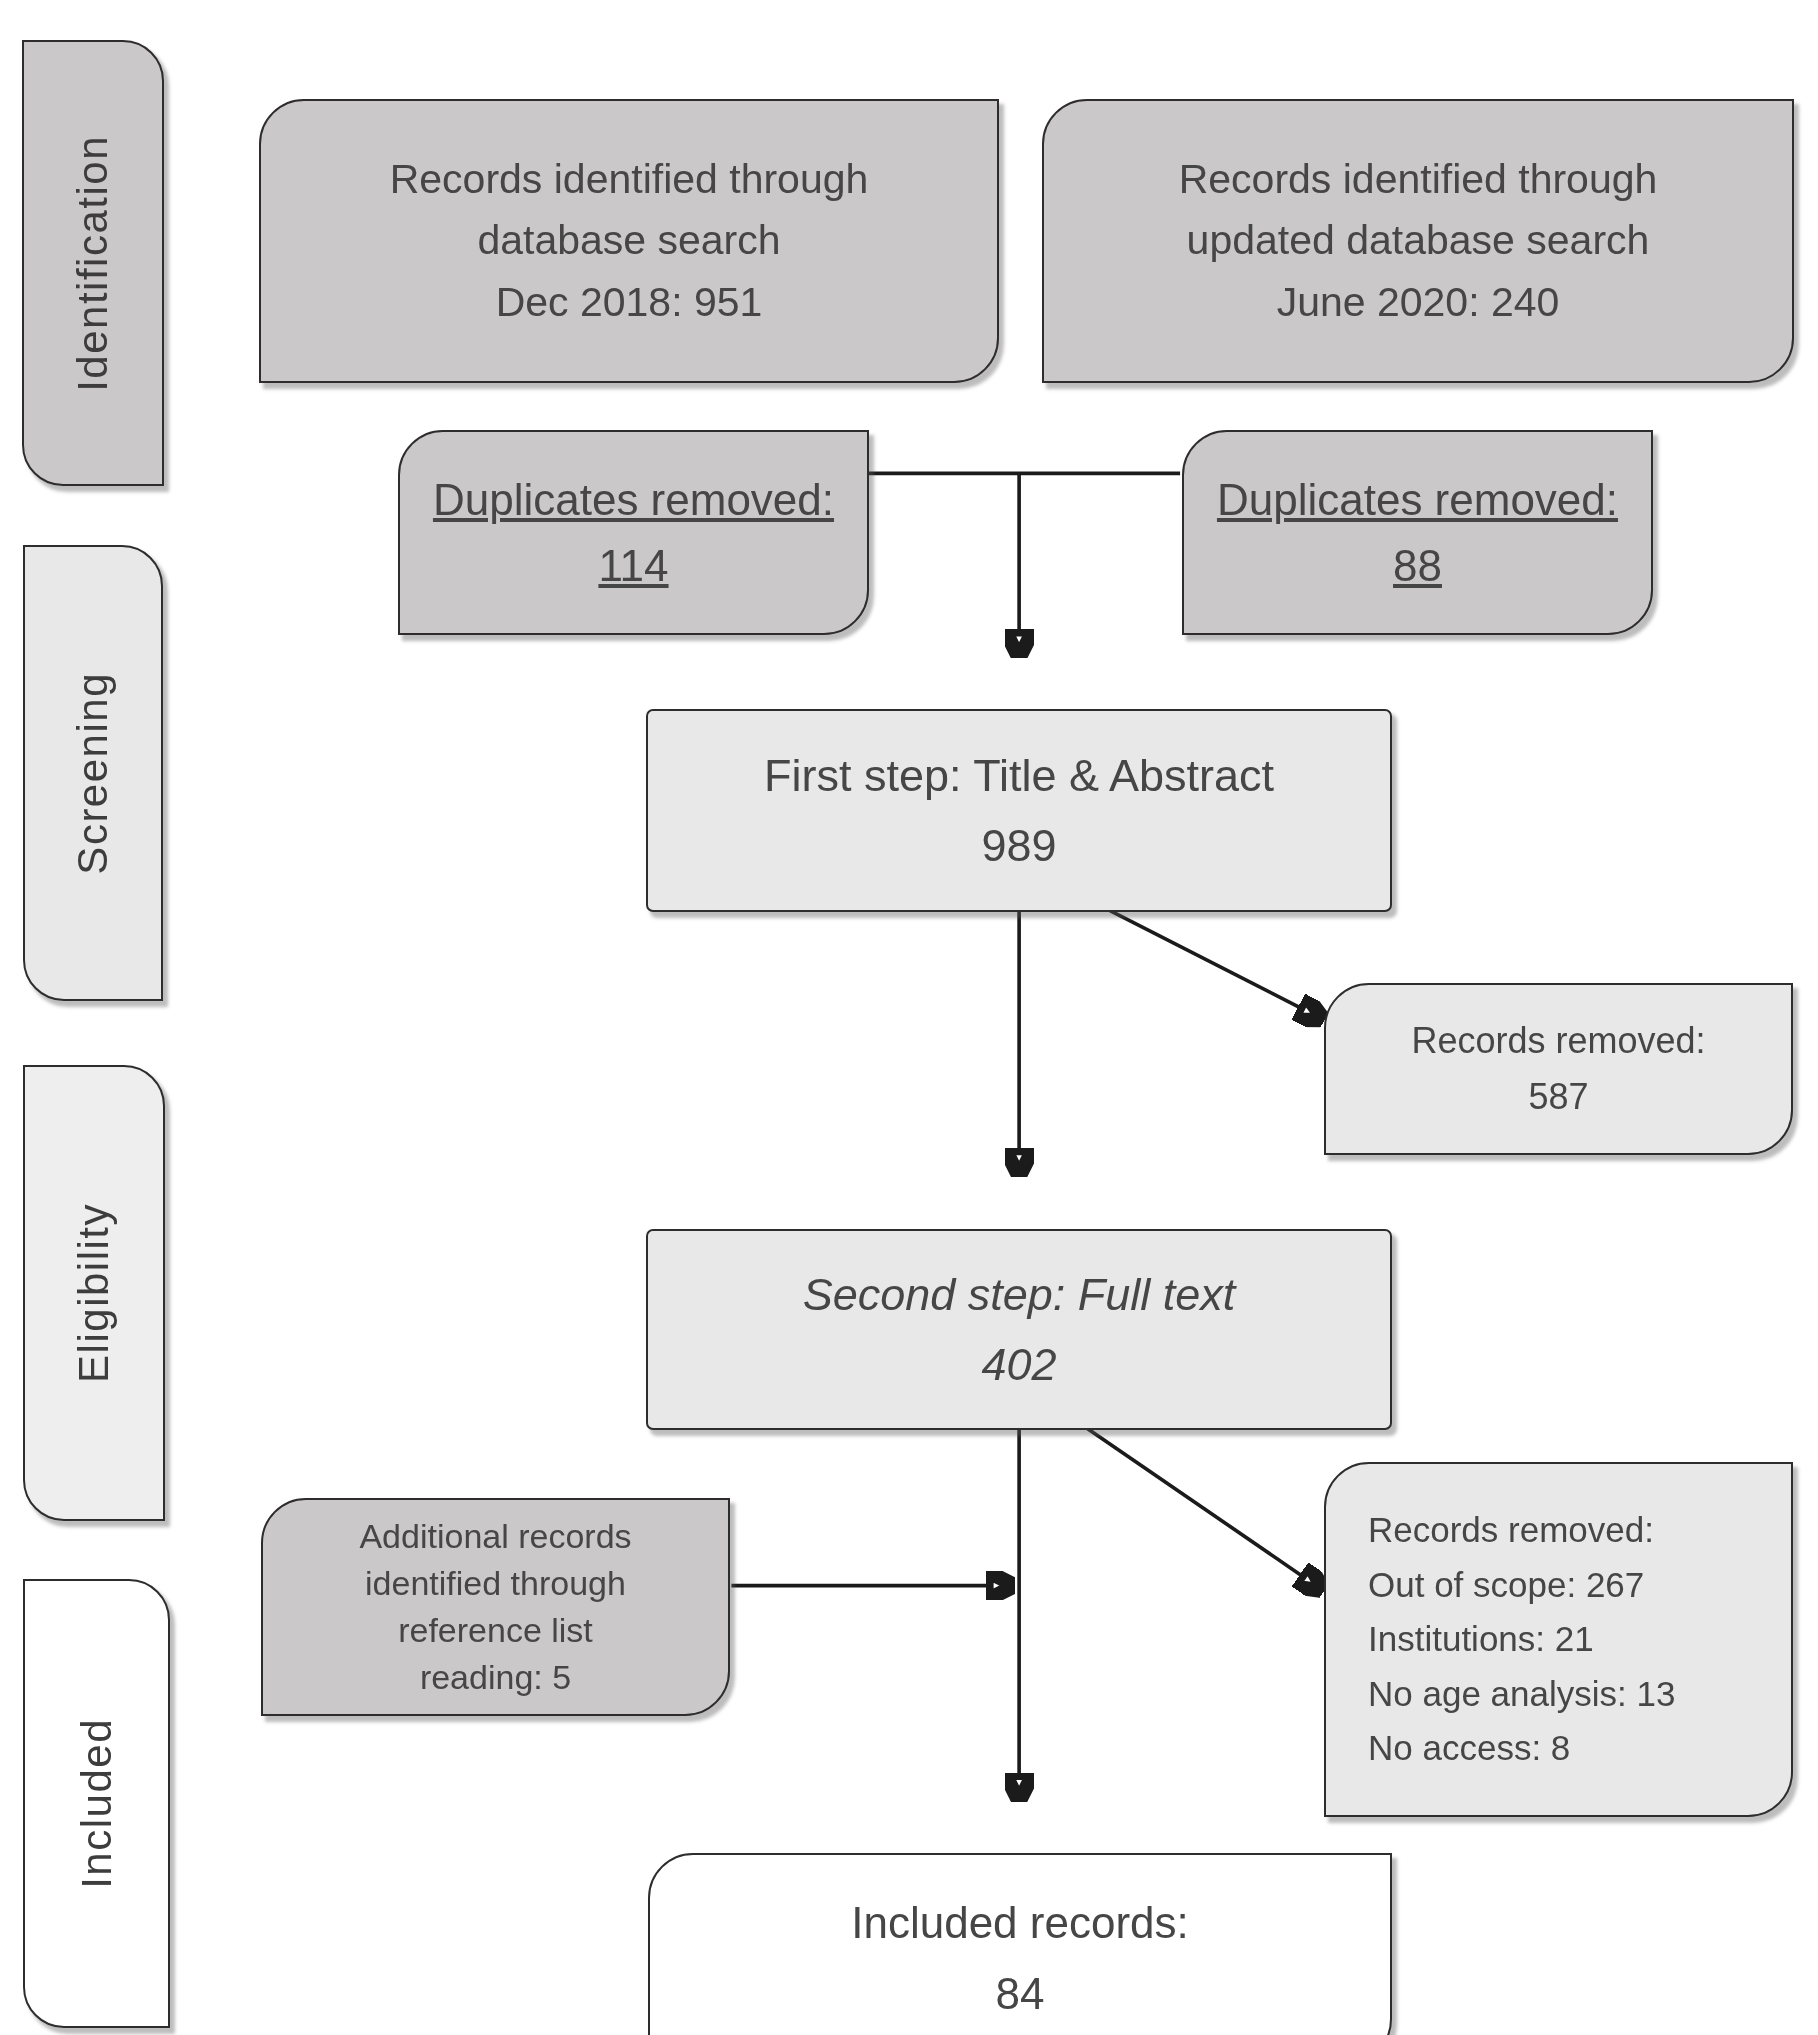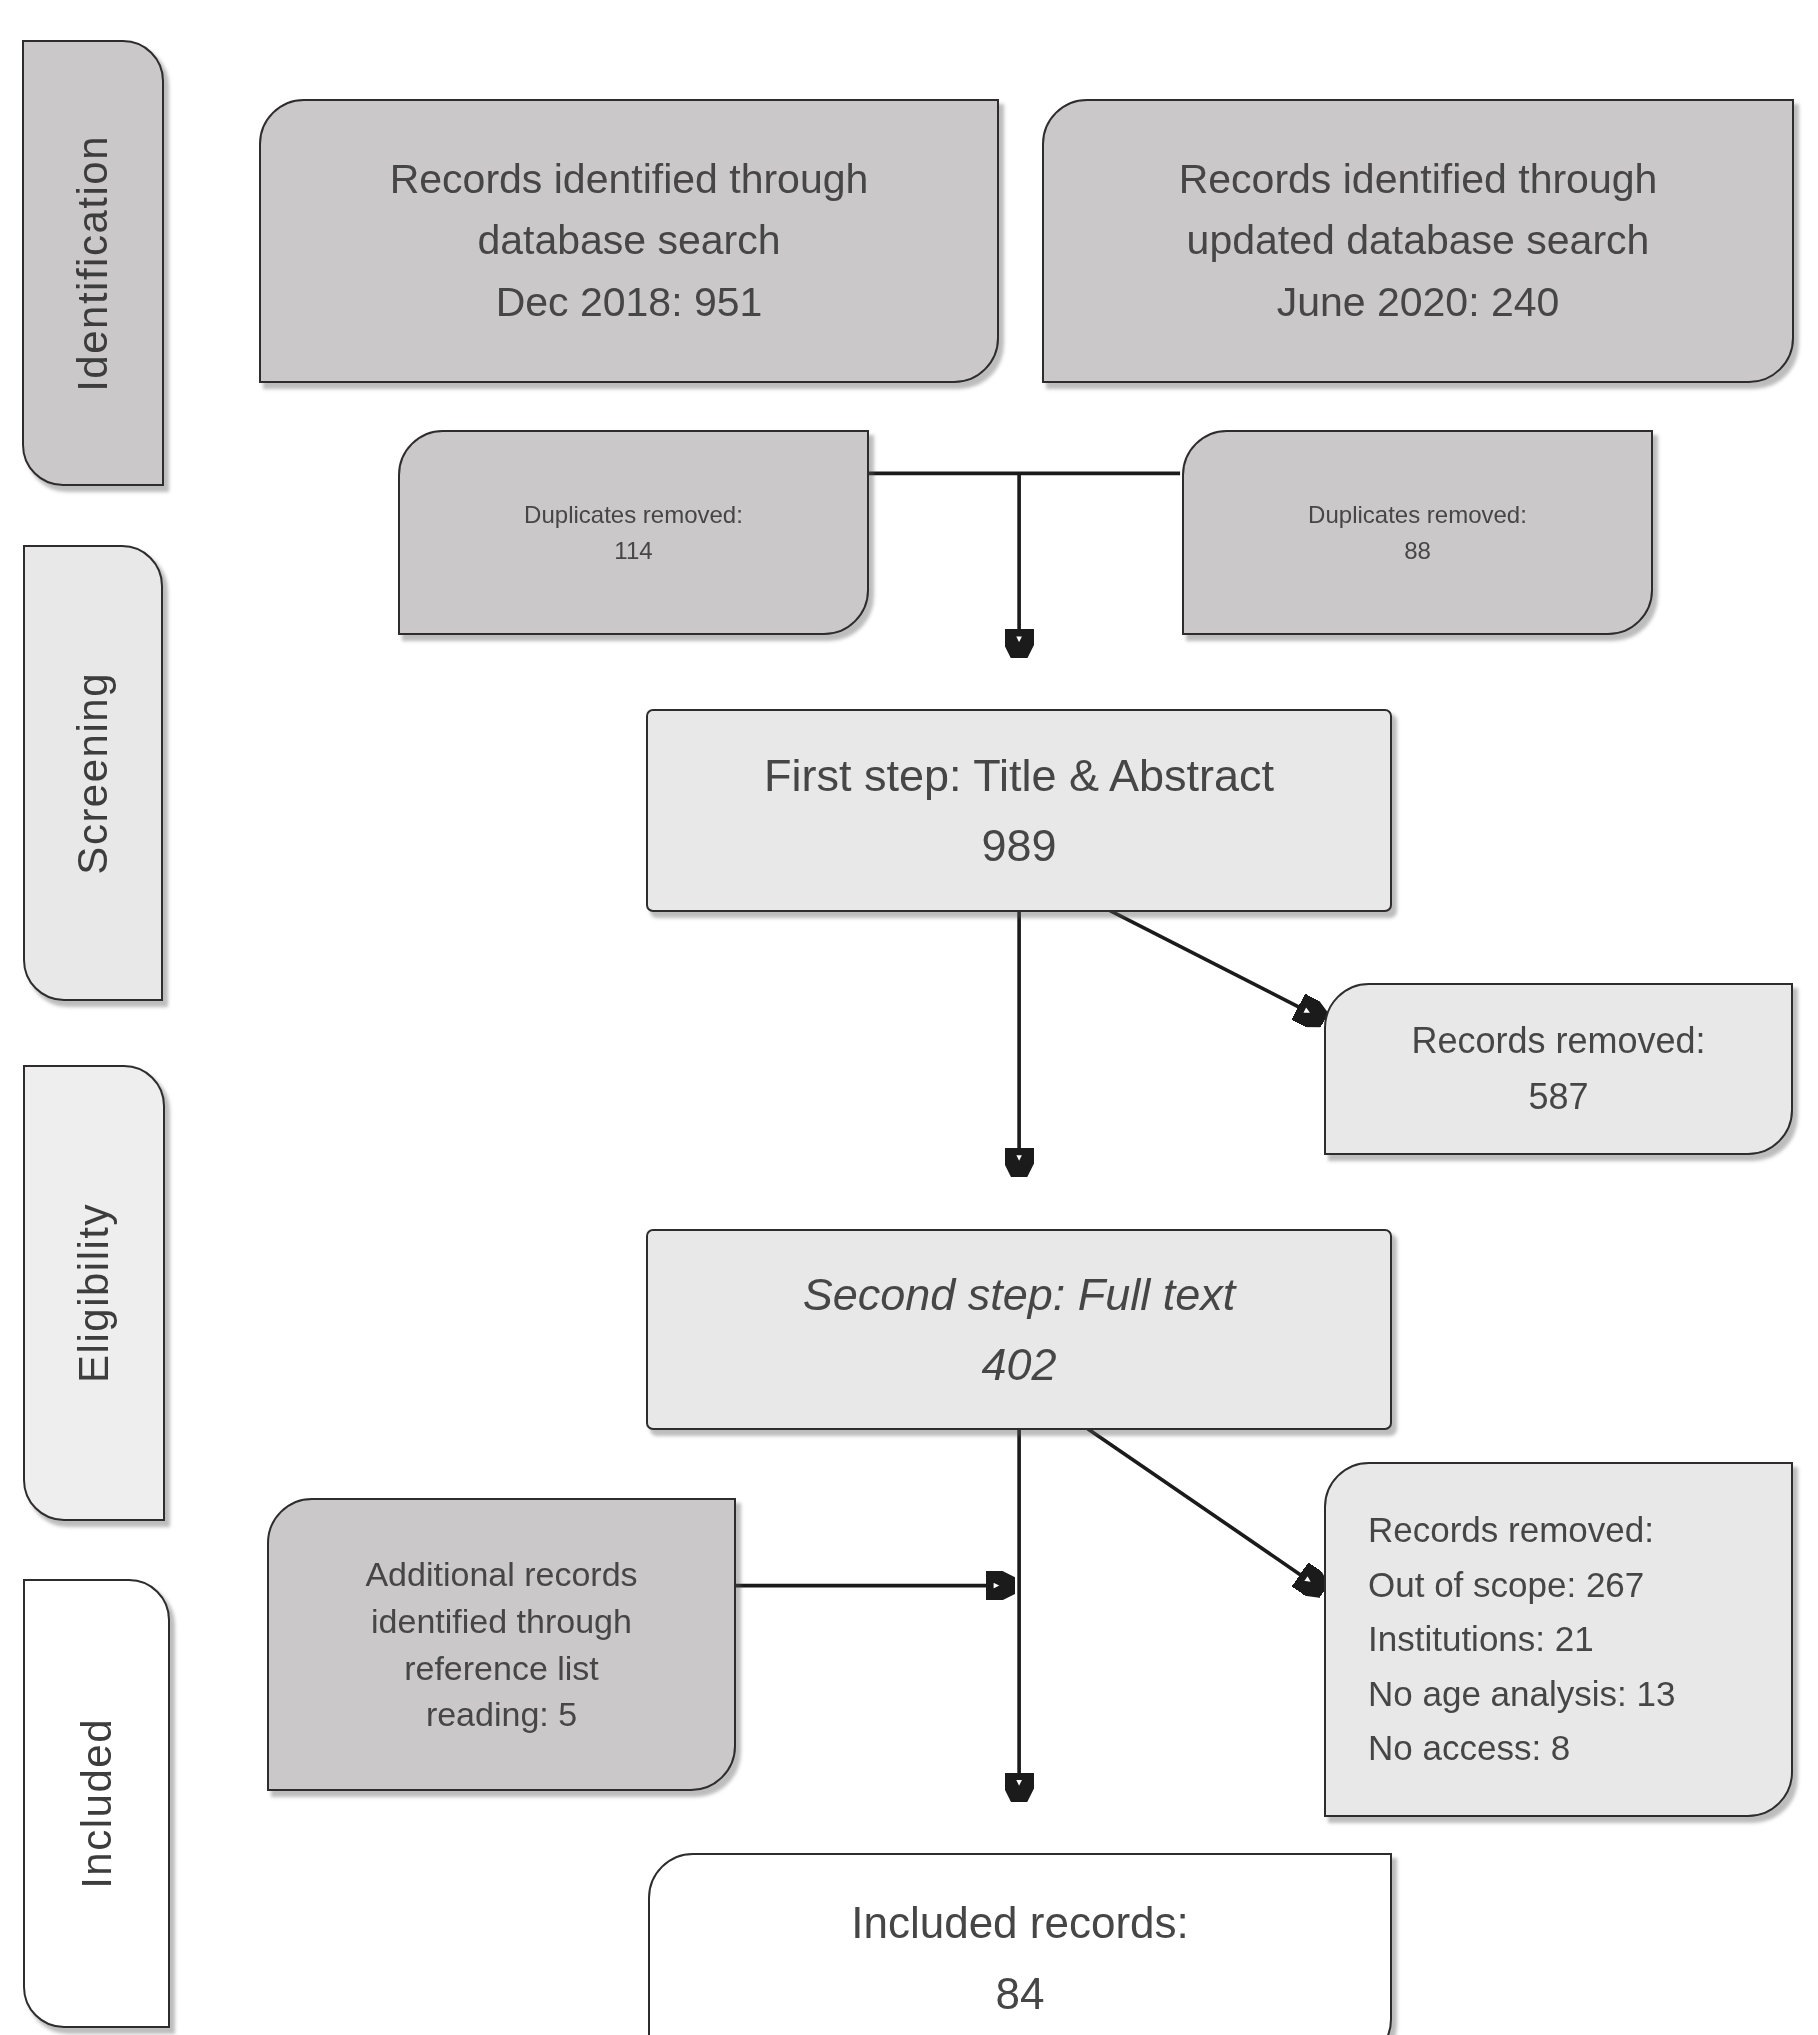--- a/index.html
+++ b/index.html
@@ -29,21 +29,21 @@
   .side-node{border-radius:0 41px 0 41px;}
   .fill-dark{background:var(--dark-box);}
   .fill-light{background:var(--light-box);}
   .fill-lighter{background:var(--lighter-box);}
   .fill-white{background:var(--white-box);}
   .side-node .vtext{
     writing-mode:vertical-rl;transform:rotate(180deg);
     font-size:42px;letter-spacing:1.5px;color:#3d3d3d;
   }
   .f-top   {font-size:41px;line-height:1.5;}
-  .f-dup   {font-size:24px;line-height:1.5;}
+  .f-dup   {font-size:44px;line-height:1.5;text-decoration:underline;}
   .f-step  {font-size:45px;line-height:1.55;border-radius:7px;}
   .f-side587{font-size:36px;line-height:1.55;}
   .f-add   {font-size:34px;line-height:1.38;}
   .f-detail{font-size:35px;line-height:1.56;text-align:left;justify-content:flex-start;padding-left:42px;}
   .f-incl  {font-size:44px;line-height:1.6;}
   #connectors{position:absolute;left:0;top:0;width:1819px;height:2035px;}
   #connectors path{stroke:var(--line);stroke-width:5;fill:none;}
 </style>
 </head>
 <body>
@@ -96,21 +96,21 @@
 
   <div class="node flow-node fill-light f-step" style="left:646px;top:661px;width:746px;height:203px;">First step: Title &amp; Abstract
 989</div>
 
   <div class="node flow-node fill-light f-side587" style="left:1324px;top:935px;width:469px;height:172px;">Records removed:
 587</div>
 
   <div class="node flow-node fill-light f-step" style="left:646px;top:1181px;width:746px;height:201px;font-style:italic;">Second step: Full text
 402</div>
 
-  <div class="node flow-node fill-dark f-add" style="left:267px;top:1450px;width:469px;height:293px;">Additional records
+  <div class="node flow-node fill-dark f-add" style="left:261px;top:1450px;width:469px;height:218px;">Additional records
 identified through
 reference list
 reading: 5</div>
 
   <div class="node flow-node fill-light f-detail" style="left:1324px;top:1414px;width:469px;height:355px;">Records removed:
 Out of scope: 267
 Institutions: 21
 No age analysis: 13
 No access: 8</div>
 

